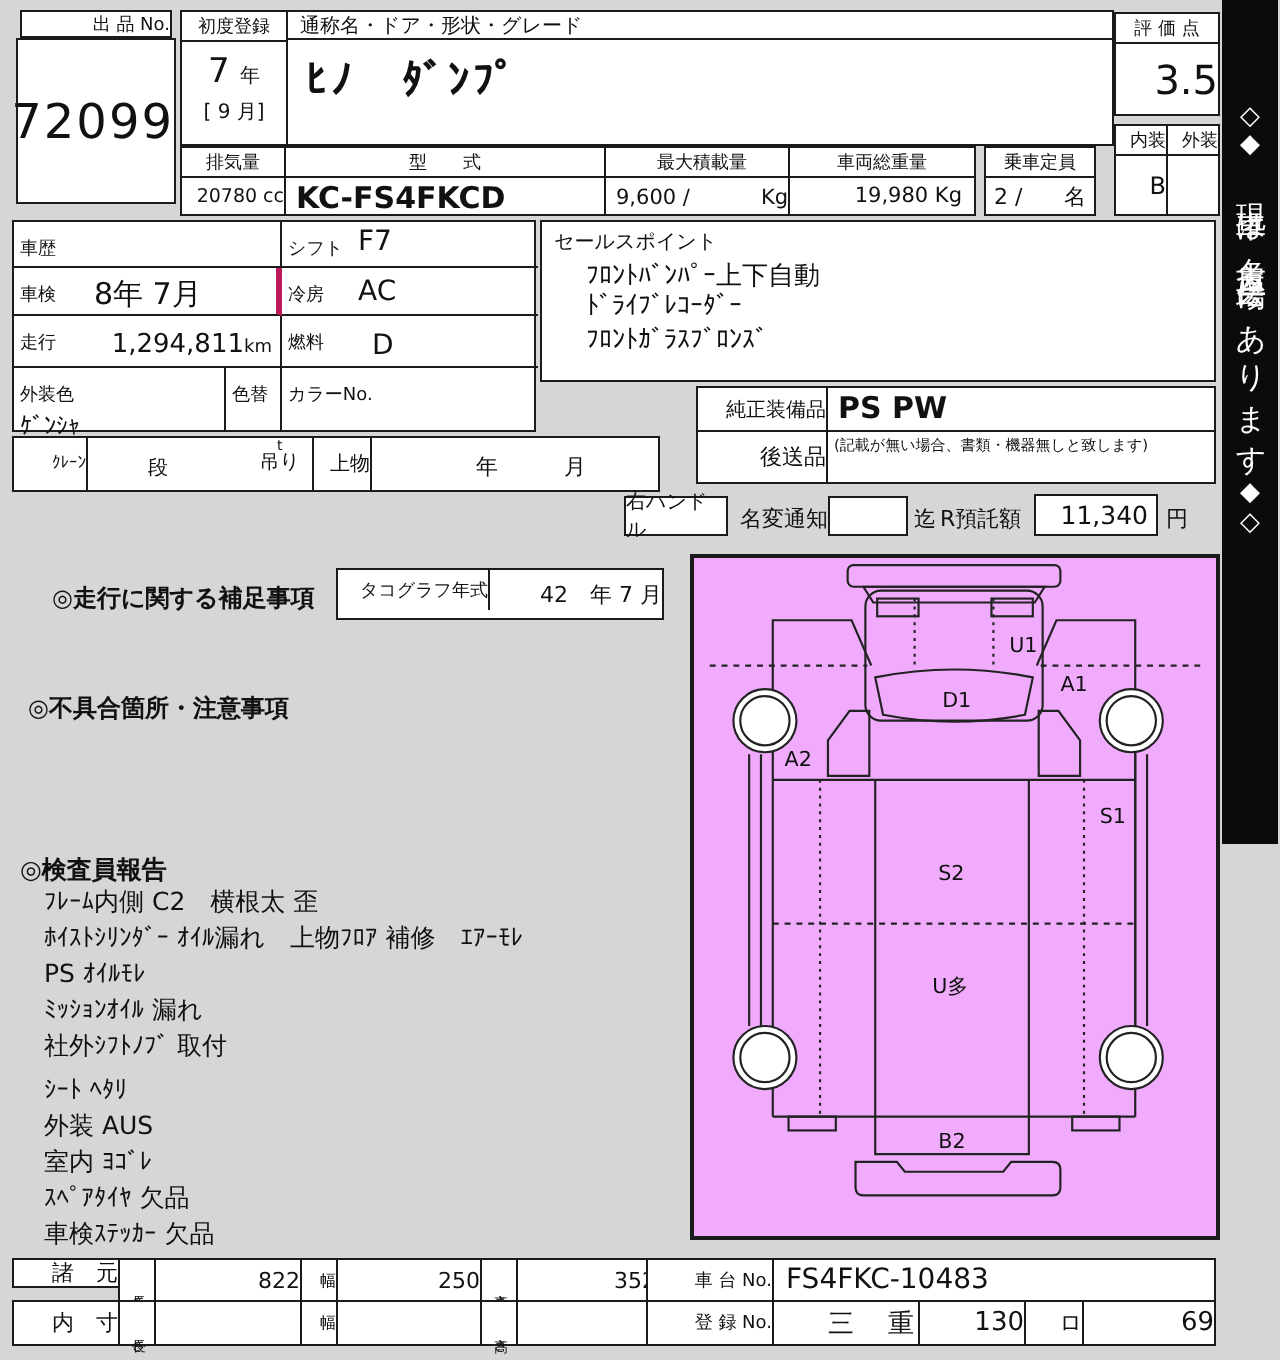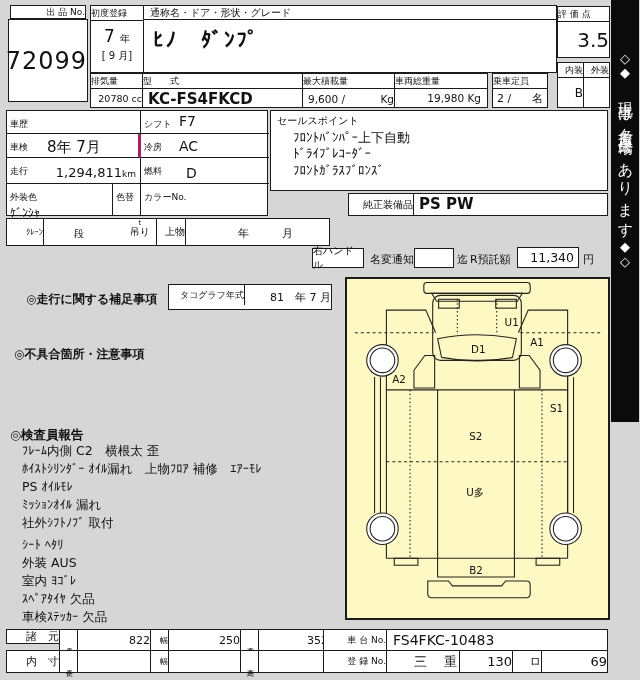--- a/index.html
+++ b/index.html
@@ -2,21 +2,21 @@
 <html><head>
 <meta charset="utf-8">
 <style>
   html,body{margin:0;padding:0;background:#bfbfbf;}
   #sheet{position:relative;width:640px;height:680px;background:#d6d6d6;overflow:hidden;
          font-family:"DejaVu Sans","Liberation Sans",sans-serif;color:#111;}
   .a{position:absolute;box-sizing:border-box;}
   .b{border:1px solid #1b1b1b;background:#fff;}
   .f{display:flex;align-items:center;justify-content:flex-end;}
   .lb{font-size:9px;white-space:nowrap;}
-  .hd{height:14px;border-bottom:1px solid #1b1b1b;display:flex;align-items:center;font-size:9px;white-space:nowrap;}
+  .hd{height:14px;border-bottom:1px solid #1b1b1b;display:flex;align-items:center;justify-content:center;font-size:9px;white-space:nowrap;}
   .vtext{writing-mode:vertical-rl;text-orientation:upright;}
   .cellpad{padding:1px 3px;}
   .nw{white-space:nowrap;}
   svg.diag{stroke:#222;fill:none;stroke-width:1.1;}
   svg.diag text{fill:#111;stroke:none;font-size:10.5px;font-family:"DejaVu Sans","Liberation Sans",sans-serif;}
 </style>
 </head>
 <body>
 
 <div id="sheet">
@@ -163,49 +163,53 @@
     <div style="font-size:10px;padding:3px 0 0 6px">セールスポイント</div>
     <div class="nw" style="position:absolute;left:22px;top:18px;font-size:13px">ﾌﾛﾝﾄﾊﾞﾝﾊﾟｰ上下自動</div>
     <div class="nw" style="position:absolute;left:22px;top:35px;font-size:13px">ﾄﾞﾗｲﾌﾞﾚｺｰﾀﾞｰ</div>
     <div class="nw" style="position:absolute;left:22px;top:52px;font-size:13px">ﾌﾛﾝﾄｶﾞﾗｽﾌﾞﾛﾝｽﾞ</div>
   </div>
 
   <div class="a b" style="left:348px;top:193px;width:260px;height:23px">
     <div class="a f" style="left:0;top:0;width:65px;height:21px;border-right:1px solid #1b1b1b;font-size:10px">純正装備品</div>
     <div class="a nw" style="left:70px;top:1px;font-size:15px;font-weight:bold">PS PW</div>
   </div>
+  <div class="a b" style="left:348px;top:215px;width:260px;height:27px">
+    <div class="a f" style="left:0;top:0;width:65px;height:25px;border-right:1px solid #1b1b1b;font-size:11px">後送品</div>
+    <div class="a nw" style="left:68px;top:2px;font-size:7.5px">(記載が無い場合、書類・機器無しと致します)</div>
+  </div>
 
   <div class="a b f" style="left:312px;top:248px;width:52px;height:20px;font-size:10px">右ハンドル</div>
   <span class="a nw" style="left:370px;top:252px;font-size:11px">名変通知</span>
   <div class="a b" style="left:414px;top:248px;width:40px;height:20px"></div>
   <span class="a nw" style="left:457px;top:252px;font-size:11px">迄</span>
   <span class="a nw" style="left:470px;top:252px;font-size:11px">R預託額</span>
   <div class="a b" style="left:517px;top:247px;width:62px;height:21px;display:flex;align-items:center;justify-content:flex-end;padding-right:4px;font-size:12.5px">11,340</div>
   <span class="a nw" style="left:583px;top:252px;font-size:11px">円</span>
 
   <div class="a nw" style="left:26px;top:291px;font-size:12px;font-weight:600">◎走行に関する補足事項</div>
   <div class="a b" style="left:168px;top:284px;width:164px;height:26px">
     <div class="a f" style="left:0;top:0;width:76px;height:20px;border-right:1px solid #1b1b1b;font-size:9px">タコグラフ年式</div>
-    <div class="a f nw" style="left:76px;top:0;width:86px;height:24px;font-size:11px">81　年 7 月</div>
+    <div class="a f nw" style="left:76px;top:0;width:86px;height:24px;font-size:11px">42　年 7 月</div>
   </div>
   <div class="a nw" style="left:14px;top:346px;font-size:12px;font-weight:600">◎不具合箇所・注意事項</div>
 
   <div class="a nw" style="left:10px;top:427px;font-size:12.5px;font-weight:600">◎検査員報告</div>
   <div class="a nw" style="left:22px;top:443px;font-size:12.5px">ﾌﾚｰﾑ内側 C2　横根太 歪</div>
   <div class="a nw" style="left:22px;top:461px;font-size:12.5px">ﾎｲｽﾄｼﾘﾝﾀﾞｰ ｵｲﾙ漏れ　上物ﾌﾛｱ 補修　ｴｱｰﾓﾚ</div>
   <div class="a nw" style="left:22px;top:479px;font-size:12.5px">PS ｵｲﾙﾓﾚ</div>
   <div class="a nw" style="left:22px;top:497px;font-size:12.5px">ﾐｯｼｮﾝｵｲﾙ 漏れ</div>
   <div class="a nw" style="left:22px;top:515px;font-size:12.5px">社外ｼﾌﾄﾉﾌﾞ 取付</div>
   <div class="a nw" style="left:22px;top:537px;font-size:12.5px">ｼｰﾄ ﾍﾀﾘ</div>
   <div class="a nw" style="left:22px;top:555px;font-size:12.5px">外装 AUS</div>
   <div class="a nw" style="left:22px;top:573px;font-size:12.5px">室内 ﾖｺﾞﾚ</div>
   <div class="a nw" style="left:22px;top:591px;font-size:12.5px">ｽﾍﾟｱﾀｲﾔ 欠品</div>
   <div class="a nw" style="left:22px;top:609px;font-size:12.5px">車検ｽﾃｯｶｰ 欠品</div>
 
-  <div class="a" style="left:345px;top:277px;width:265px;height:343px;background:#fef9c3;border:2px solid #1b1b1b">
+  <div class="a" style="left:345px;top:277px;width:265px;height:343px;background:#f0abfc;border:2px solid #1b1b1b">
     <svg class="diag" viewBox="0 0 265 343" width="261" height="339">
 
       <rect x="78" y="3" width="108" height="11" rx="3"></rect>
       <polygon points="86,14 178,14 173,22 91,22"></polygon>
 
       <polyline points="90,54 80,31 40,31 40,283"></polyline>
       <polyline points="174,54 184,31 224,31 224,283"></polyline>
 
       <line x1="28" y1="99" x2="28" y2="237"></line>
       <line x1="34" y1="99" x2="34" y2="237"></line>

